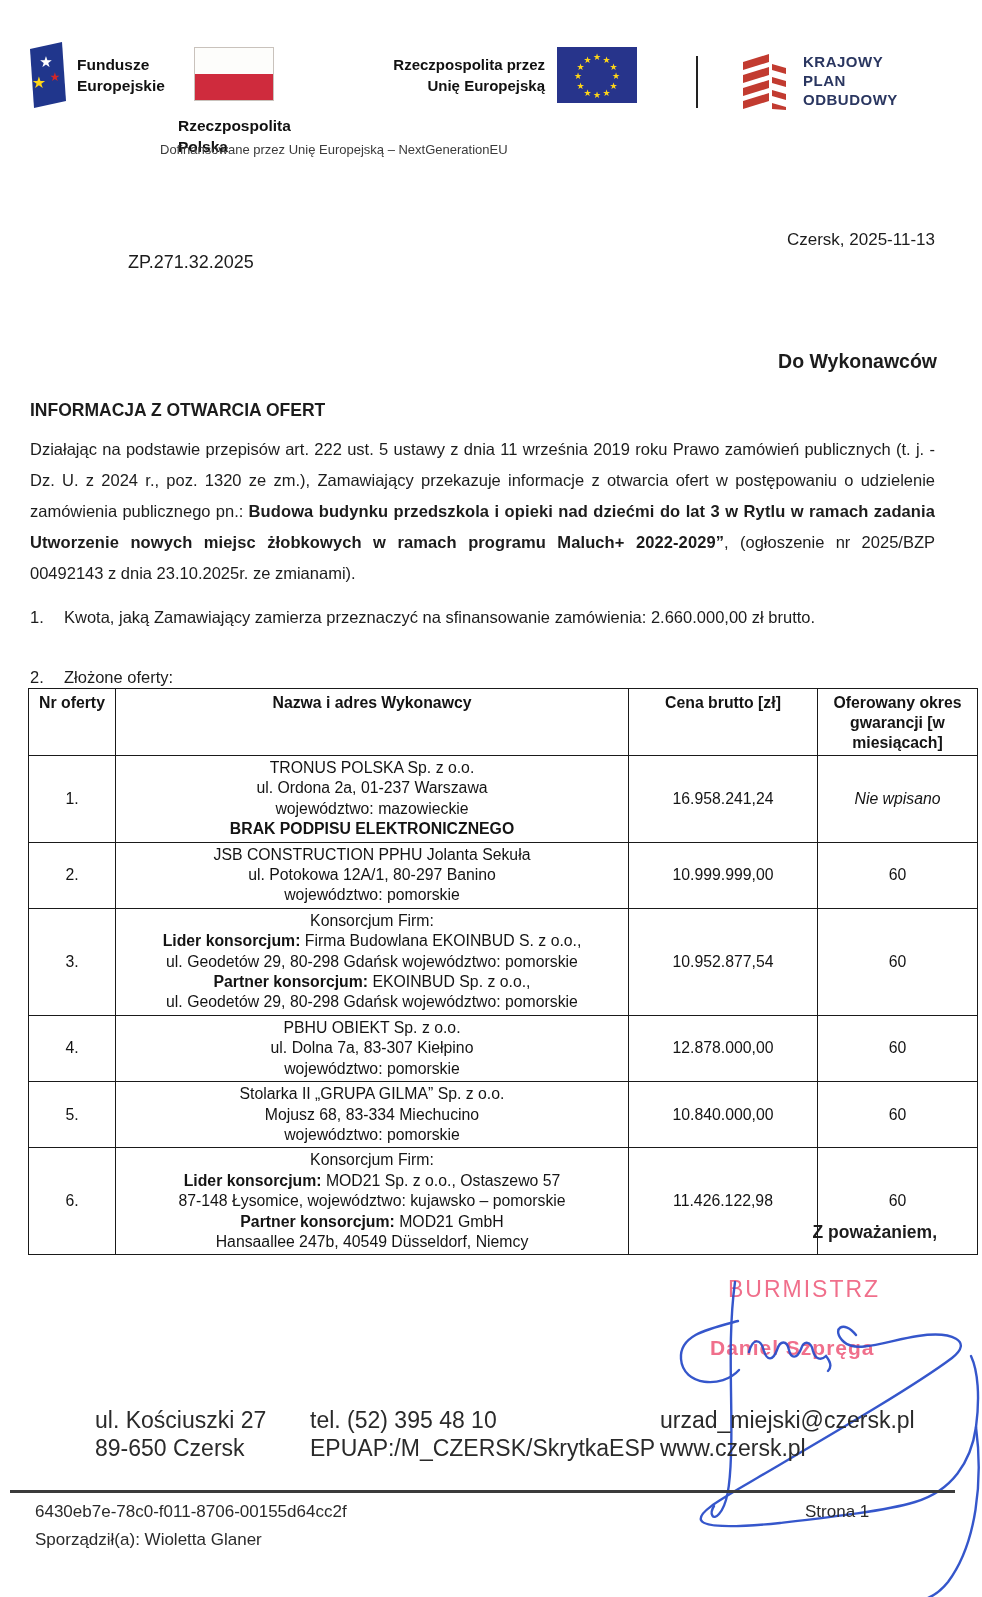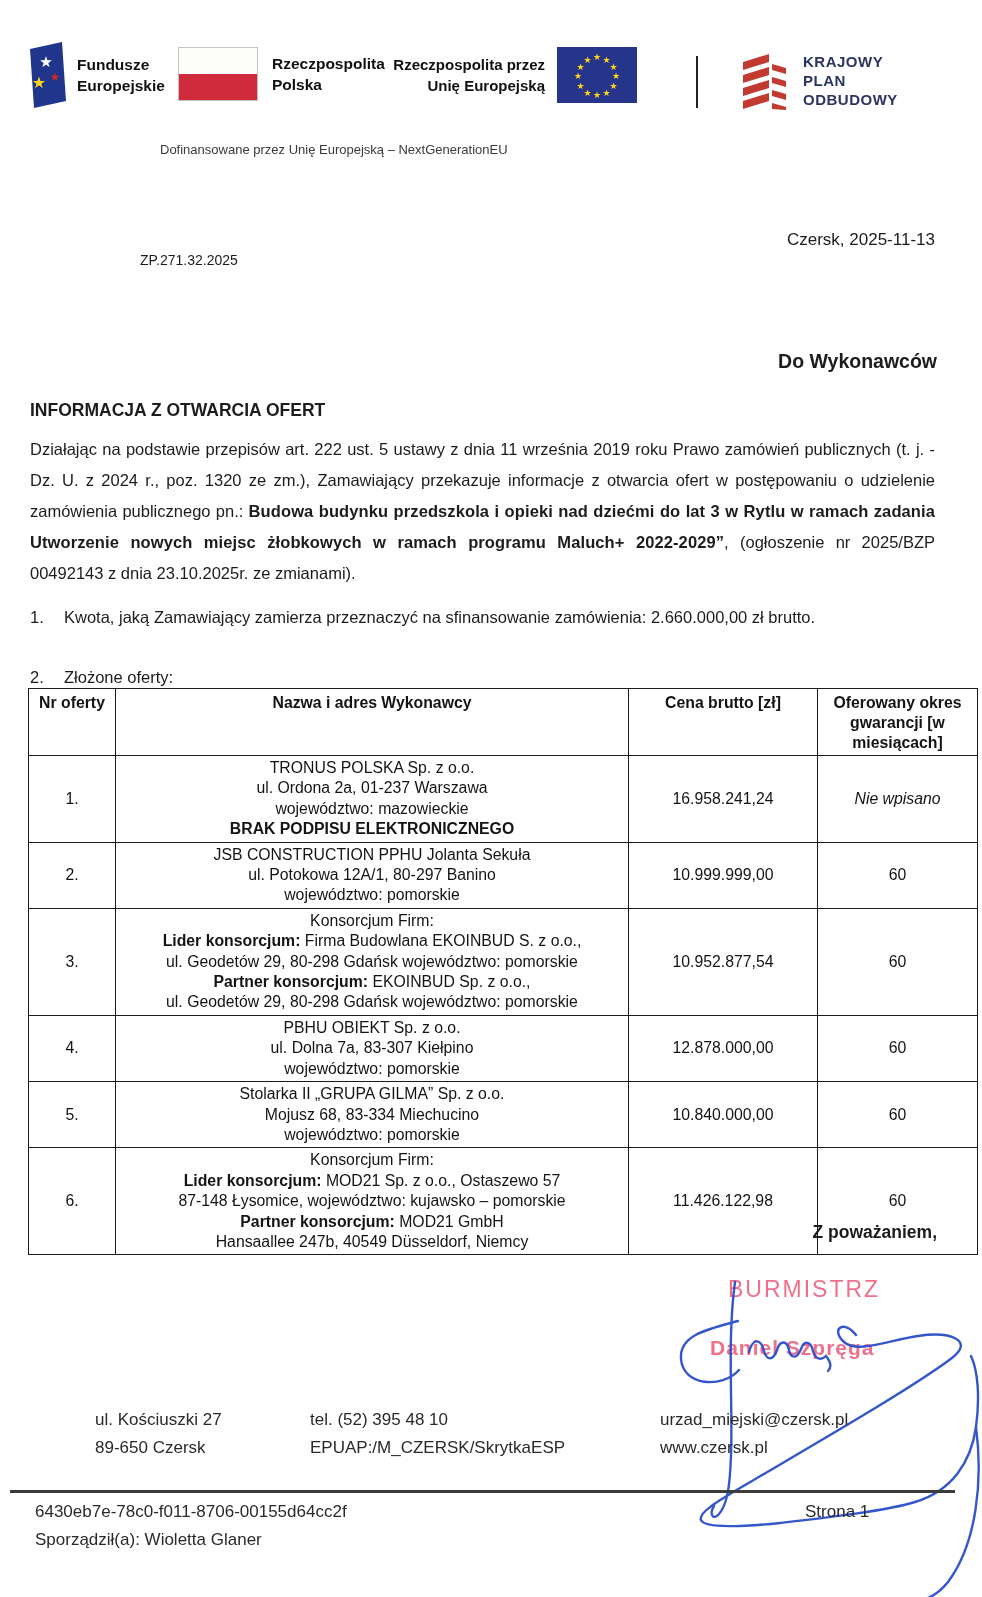--- a/index.html
+++ b/index.html
@@ -4,34 +4,34 @@
 <style>
   html,body{margin:0;padding:0;background:#e8e8e8;}
   .page{
     position:relative;width:982px;height:1597px;background:#ffffff;
     margin:0 auto;overflow:hidden;
     font-family:"Liberation Sans",sans-serif;color:#1c1c1c;
   }
   
   .fe-group{position:absolute;left:25px;top:40px;display:flex;align-items:center;gap:10px;}
   .fe-label,.rp-label,.eu-label,.kpo-label{font-weight:bold;font-size:15.5px;line-height:21px;color:#111;}
-  .pl-group{position:absolute;left:178px;top:47px;display:flex;align-items:center;gap:14px;}
+  .pl-group{position:absolute;left:178px;top:47px;display:flex;align-items:center;gap:14px;flex-direction:column;}
   .pl-flag{width:80px;height:54px;border:1px solid #c9c2bc;box-sizing:border-box;}
   .pl-flag .w{height:50%;background:#fdfdfb;}
   .pl-flag .r{height:50%;background:#cf2b3d;}
   .eu-group{position:absolute;left:393px;top:47px;display:flex;align-items:center;gap:12px;}
   .eu-label{text-align:right;font-size:15px;width:152px;}
   .eu-flag{width:80px;height:56px;background:#27348b;position:relative;}
   .hdr-divider{position:absolute;left:696px;top:56px;width:2px;height:52px;background:#222;}
   .kpo-group{position:absolute;left:743px;top:52px;display:flex;align-items:flex-start;gap:14px;}
   .kpo-label{color:#2a3660;font-size:15px;line-height:19px;letter-spacing:.5px;}
   
   .subtitle{position:absolute;left:160px;top:142px;font-size:13px;color:#3a3a3a;}
   .place-date{position:absolute;right:47px;top:230px;font-size:17px;}
-  .ref-number{position:absolute;left:140px;top:252px;font-size:14px;text-align:center;}
+  .ref-number{position:absolute;left:128px;top:252px;font-size:18px;text-align:center;}
   .addressee{position:absolute;right:45px;top:350px;font-size:19.5px;font-weight:bold;}
   .doc-title{position:absolute;left:30px;top:400px;width:905px;text-align:left;font-size:17.5px;font-weight:bold;}
   .intro{position:absolute;left:30px;top:434px;width:905px;font-size:16.5px;line-height:31px;text-align:justify;}
   .intro b{letter-spacing:.1px;}
   .list-item{position:absolute;left:30px;width:907px;font-size:16.5px;line-height:30px;display:flex;}
   .list-item .num{width:34px;flex:0 0 34px;}
   .list-item .txt{flex:1;text-align:justify;}
   .li-1{top:602px;}
   .li-2{top:662px;}
   
@@ -47,21 +47,21 @@
   .cell-line.bold{font-weight:bold;}
   .warranty-italic{font-style:italic;}
   
   .closing{position:absolute;right:45px;top:1222px;font-size:17.5px;font-weight:bold;}
   .stamp-title{position:absolute;left:728px;top:1276px;font-size:23px;font-weight:normal;letter-spacing:2px;
     color:#ee5c7c;opacity:.88;}
   .stamp-name{position:absolute;left:710px;top:1336px;font-size:21px;font-weight:bold;letter-spacing:1px;
     color:#ee5c7c;opacity:.88;}
   .signature-svg{position:absolute;left:600px;top:1255px;pointer-events:none;}
   
-  .footer-col{position:absolute;top:1406px;font-size:17px;line-height:28px;color:#2a2a2a;}
+  .footer-col{position:absolute;top:1406px;font-size:23px;line-height:28px;color:#2a2a2a;}
   .fc-1{left:95px;} .fc-2{left:310px;} .fc-3{left:660px;}
   .footer-rule{position:absolute;left:10px;top:1490px;width:945px;height:2.5px;background:#3b3b3b;}
   .doc-id{position:absolute;left:35px;top:1502px;font-size:17px;color:#2a2a2a;}
   .page-number{position:absolute;left:805px;top:1502px;font-size:17px;color:#2a2a2a;}
   .prepared-by{position:absolute;left:35px;top:1530px;font-size:17px;color:#2a2a2a;}
 </style>
 </head>
 <body>
 
 <div class="page">

